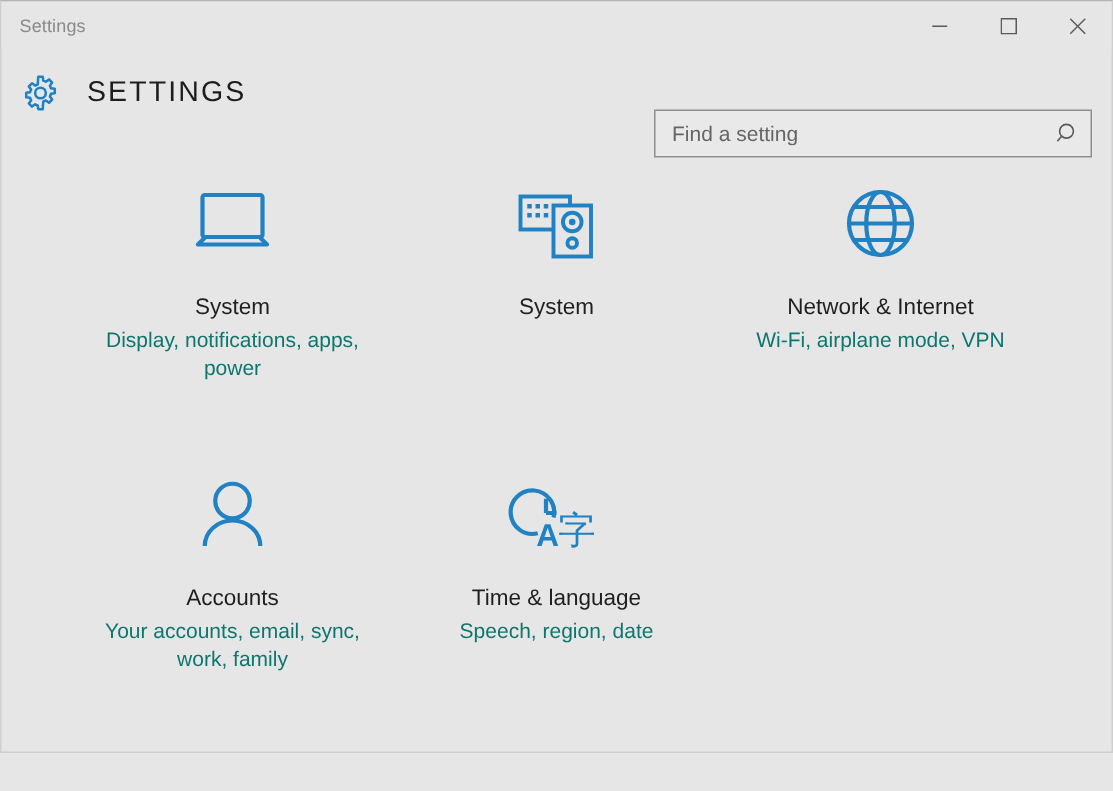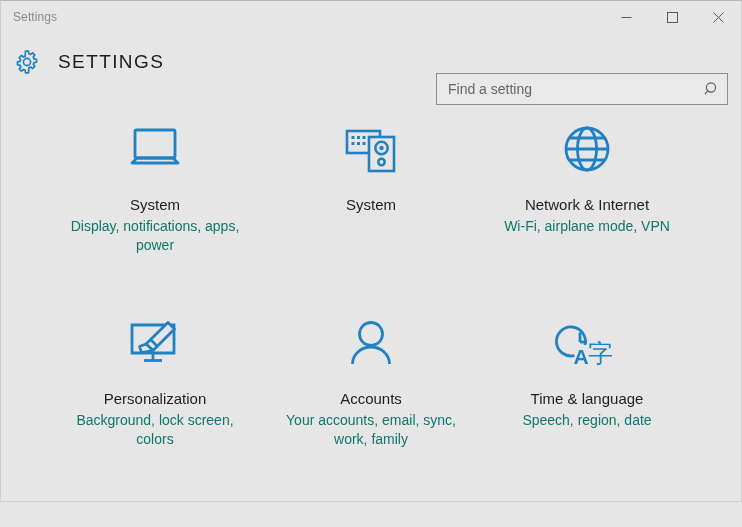--- a/index.html
+++ b/index.html
@@ -265,34 +265,20 @@
           <ellipse cx="31" cy="24" rx="9.5" ry="21" fill="none" stroke="#2081c3" stroke-width="2.8"></ellipse>
           <line x1="10" y1="24" x2="52" y2="24" stroke="#2081c3" stroke-width="2.8"></line>
           <line x1="14" y1="13" x2="48" y2="13" stroke="#2081c3" stroke-width="2.8"></line>
           <line x1="14" y1="35" x2="48" y2="35" stroke="#2081c3" stroke-width="2.8"></line>
         </svg>
       </span>
       <span class="tile-title">Network &amp; Internet</span>
       <span class="tile-desc">Wi-Fi, airplane mode, VPN</span>
     </button>
 
-    <button class="tile row2">
-      <span class="tile-icon">
-        <svg width="62" height="52" viewBox="0 0 62 52">
-          <path d="M8 6 H50 V34 H8 Z" fill="none" stroke="#2081c3" stroke-width="2.8"></path>
-          <line x1="29" y1="34" x2="29" y2="41" stroke="#2081c3" stroke-width="2.8"></line>
-          <line x1="20" y1="41.5" x2="38" y2="41.5" stroke="#2081c3" stroke-width="2.8"></line>
-          <path d="M22 25 L44 3.5 L50.5 10 L29 31.5 Z" fill="#e6e6e6" stroke="#2081c3" stroke-width="2.8" stroke-linejoin="round"></path>
-          <line x1="26.5" y1="20.5" x2="33.5" y2="27.5" stroke="#2081c3" stroke-width="2.6"></line>
-          <path d="M22 25 L15.5 27.5 L17.5 33.5 L29 31.5 Z" fill="#e6e6e6" stroke="#2081c3" stroke-width="2.6" stroke-linejoin="round"></path>
-        </svg>
-      </span>
-      <span class="tile-title">Personalization</span>
-      <span class="tile-desc">Background, lock screen, colors</span>
-    </button>
 
     <button class="tile row2">
       <span class="tile-icon">
         <svg width="62" height="52" viewBox="0 0 62 52">
           <circle cx="31" cy="15" r="11.5" fill="none" stroke="#2081c3" stroke-width="2.8"></circle>
           <path d="M12.5 45 a18.5 17 0 0 1 37 0" fill="none" stroke="#2081c3" stroke-width="2.8"></path>
         </svg>
       </span>
       <span class="tile-title">Accounts</span>
       <span class="tile-desc">Your accounts, email, sync, work, family</span>

